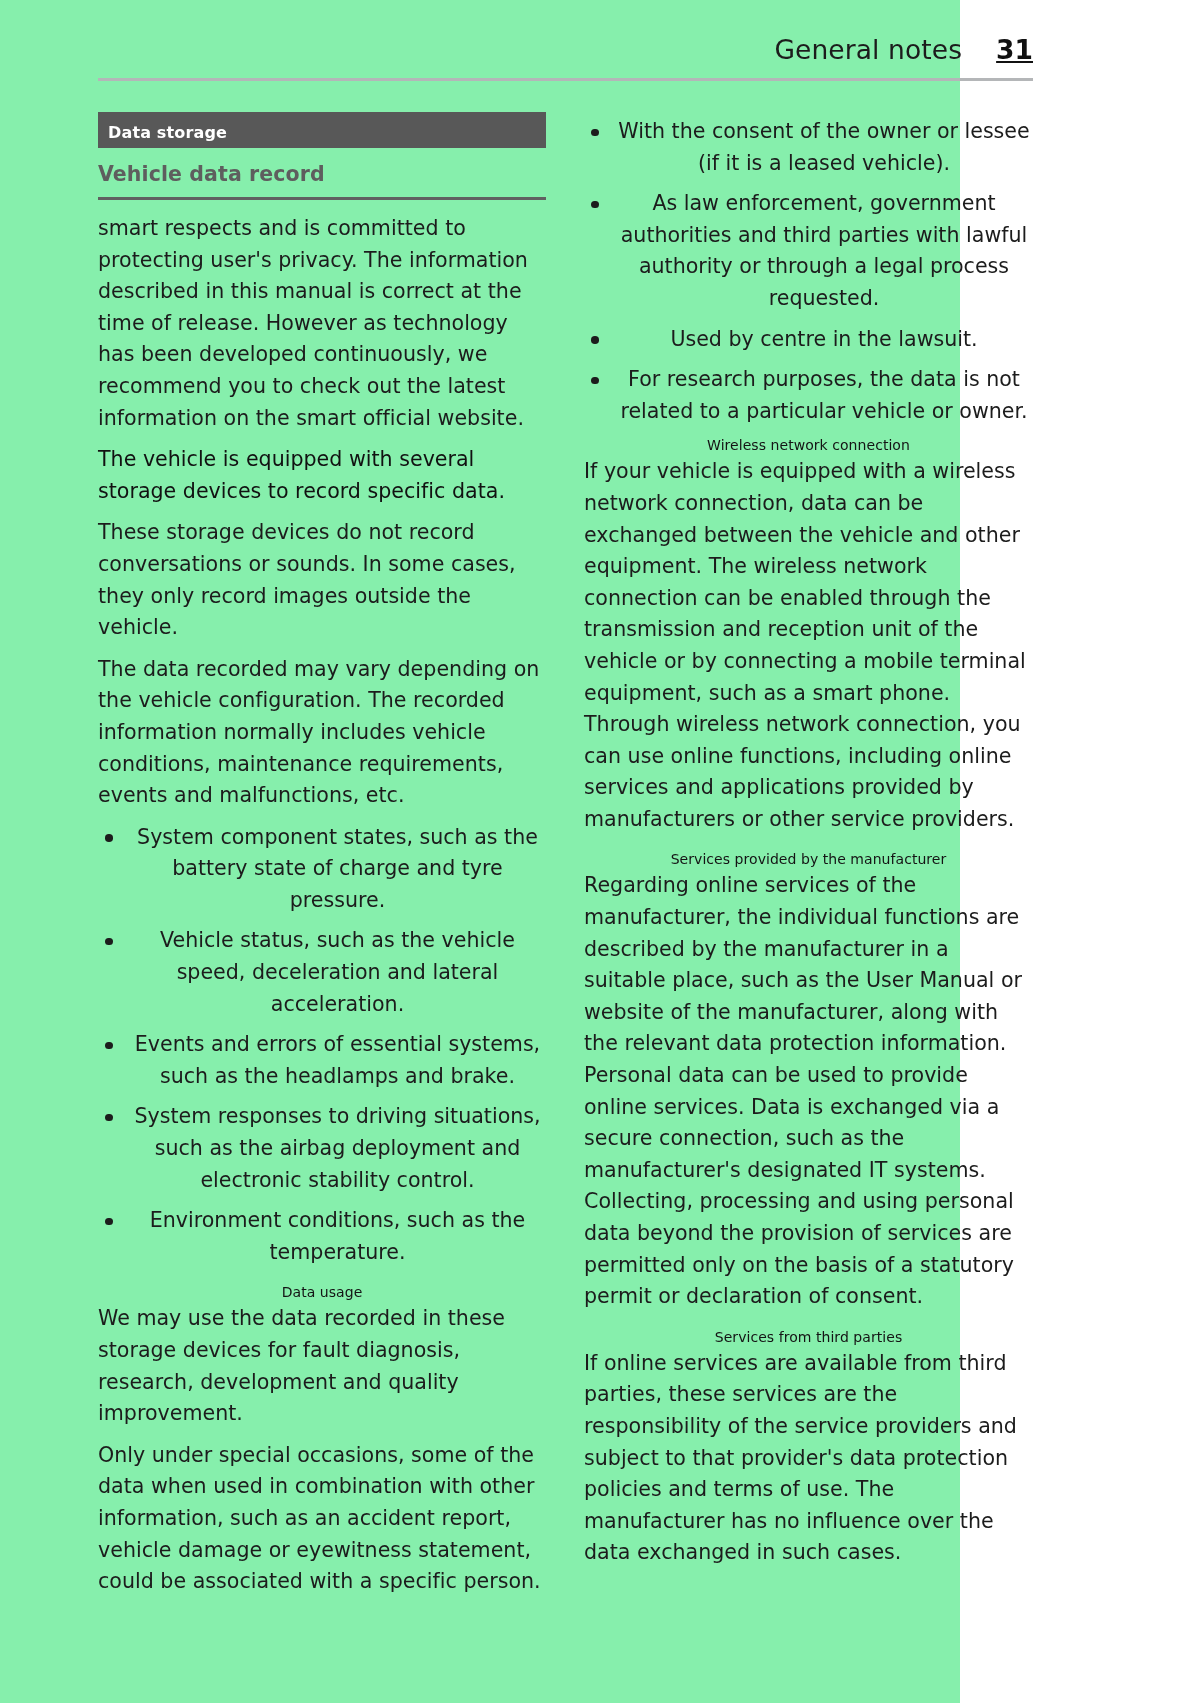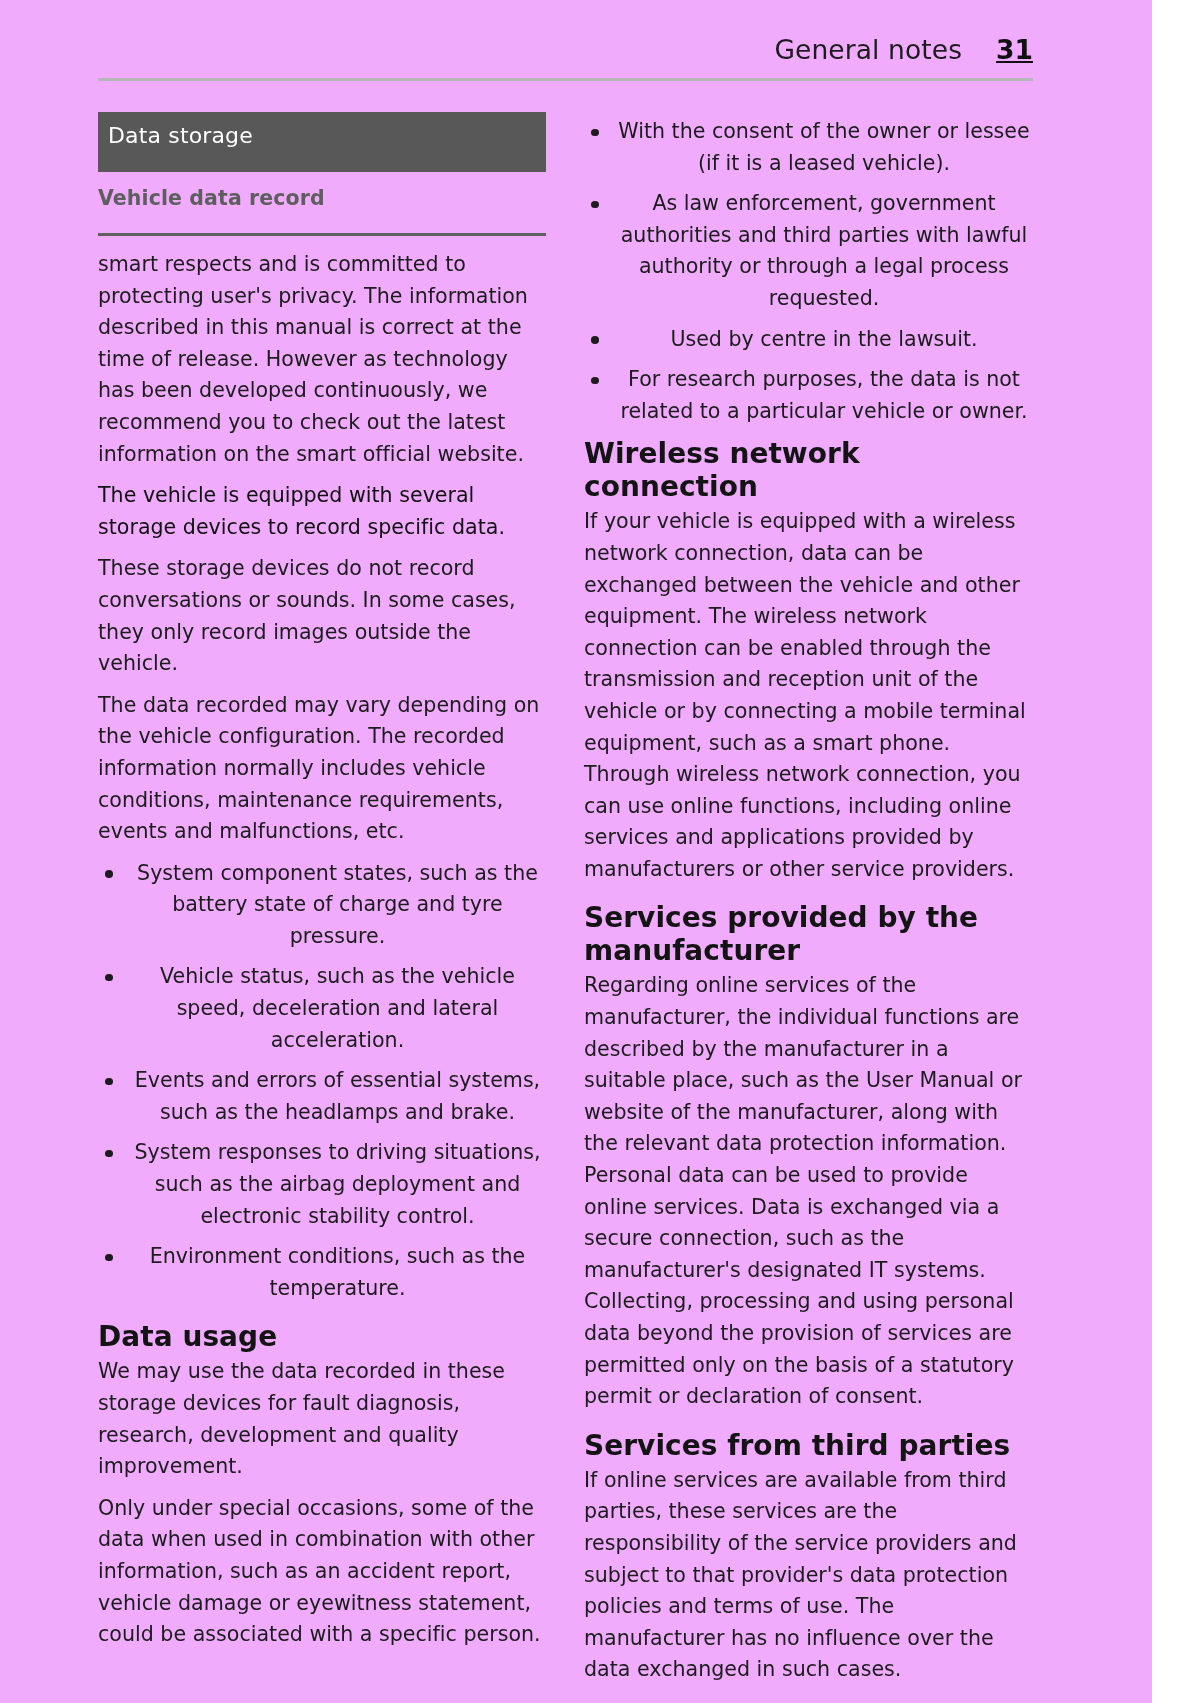--- a/index.html
+++ b/index.html
@@ -4,21 +4,21 @@
 <style>
   * { margin:0; padding:0; box-sizing:border-box; }
   html, body { background:#ffffff; }
   body {
     width:1200px; height:1703px;
     font-family:"DejaVu Sans", sans-serif;
     color:#1c1c1c;
     position:relative;
     overflow:hidden;
   }
-  .page { position:absolute; left:0; top:0; width:1152px; height:1703px; background:#f0abfc; }
+  .page { position:absolute; left:0; top:0; width:960px; height:1703px; background:#86efac; }
 
   
   .page-header{
     position:absolute; left:98px; top:34px; width:935px;
     display:flex; justify-content:flex-end; align-items:baseline;
   }
   .header-title{ font-size:26.5px; color:#1c1c1c; letter-spacing:.1px; }
   .header-pageno{ font-size:26.5px; font-weight:bold; color:#111; margin-left:34px; min-width:36px; text-align:right;text-decoration:underline; }
   .header-rule{
     position:absolute; left:98px; top:78px; width:935px; height:3px;
@@ -32,43 +32,44 @@
     display:flex; gap:38px;
     align-items:flex-start;
   }
   .col{ width:448px; }
   .col.right{ width:449px; }
 
   
   .section-bar{
     background:#585858;
     color:#ffffff;
-    font-size:22px;
-    font-weight:normal;
-    padding:11px 0 24px 10px;
+    font-size:16px;
+    font-weight:bold;
+    padding:11px 0 6px 10px;
     letter-spacing:.15px;
     margin-bottom:14px;
   }
   .sub-head{
     color:#5e5e5e;
     font-size:20.5px;
     font-weight:bold;
     letter-spacing:.1px;
-    padding-bottom:23px;
+    padding-bottom:11px;
     border-bottom:3px solid #606060;
     margin-bottom:13px;
   }
   .sub-head.spaced{ margin-top:16px; }
   .bold-head{
-    font-size:28px;
-    font-weight:bold;
+    font-size:14px;
+    font-weight:normal;
     color:#141414;
     margin-top:16px;
     margin-bottom:3px;
     letter-spacing:.05px;
+    text-align:center;
   }
   p.body{
     font-size:20.6px;
     line-height:31.6px;
     color:#1c1c1c;
     margin-bottom:10px;
     letter-spacing:.01px;
   }
   p.body.bold{ font-weight:normal; color:#111; }
   p.body:last-child{ margin-bottom:0; }

